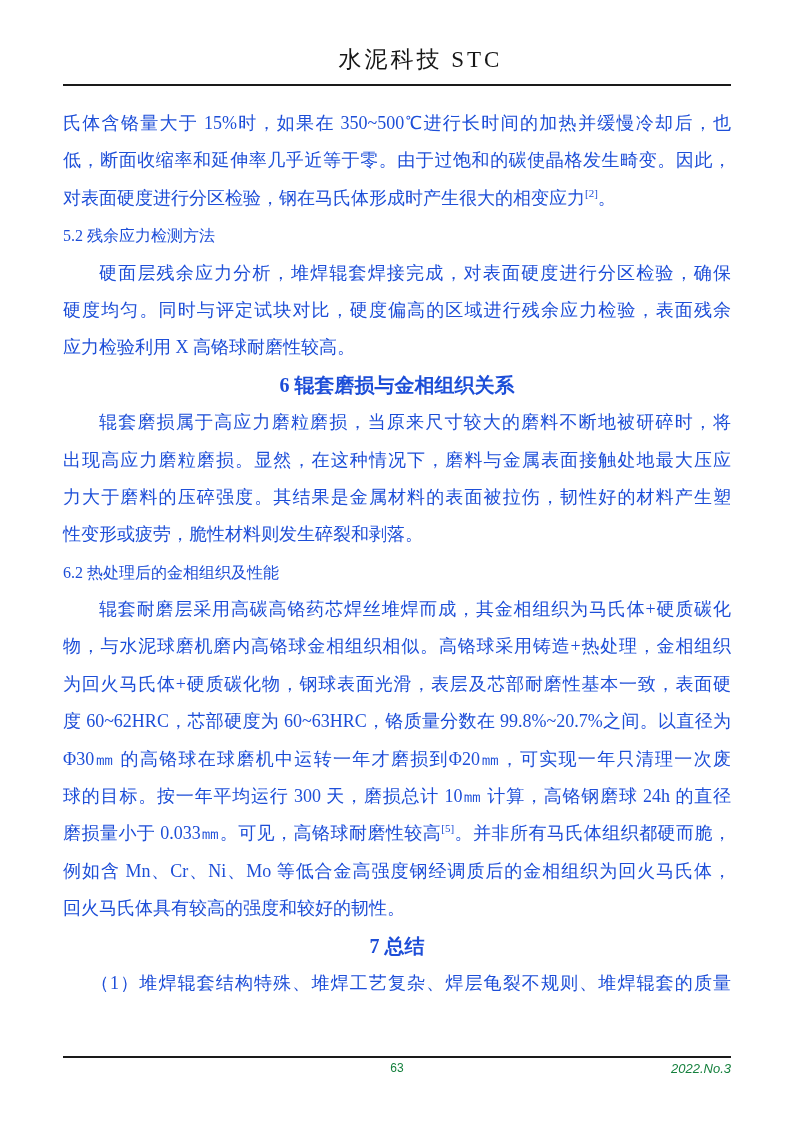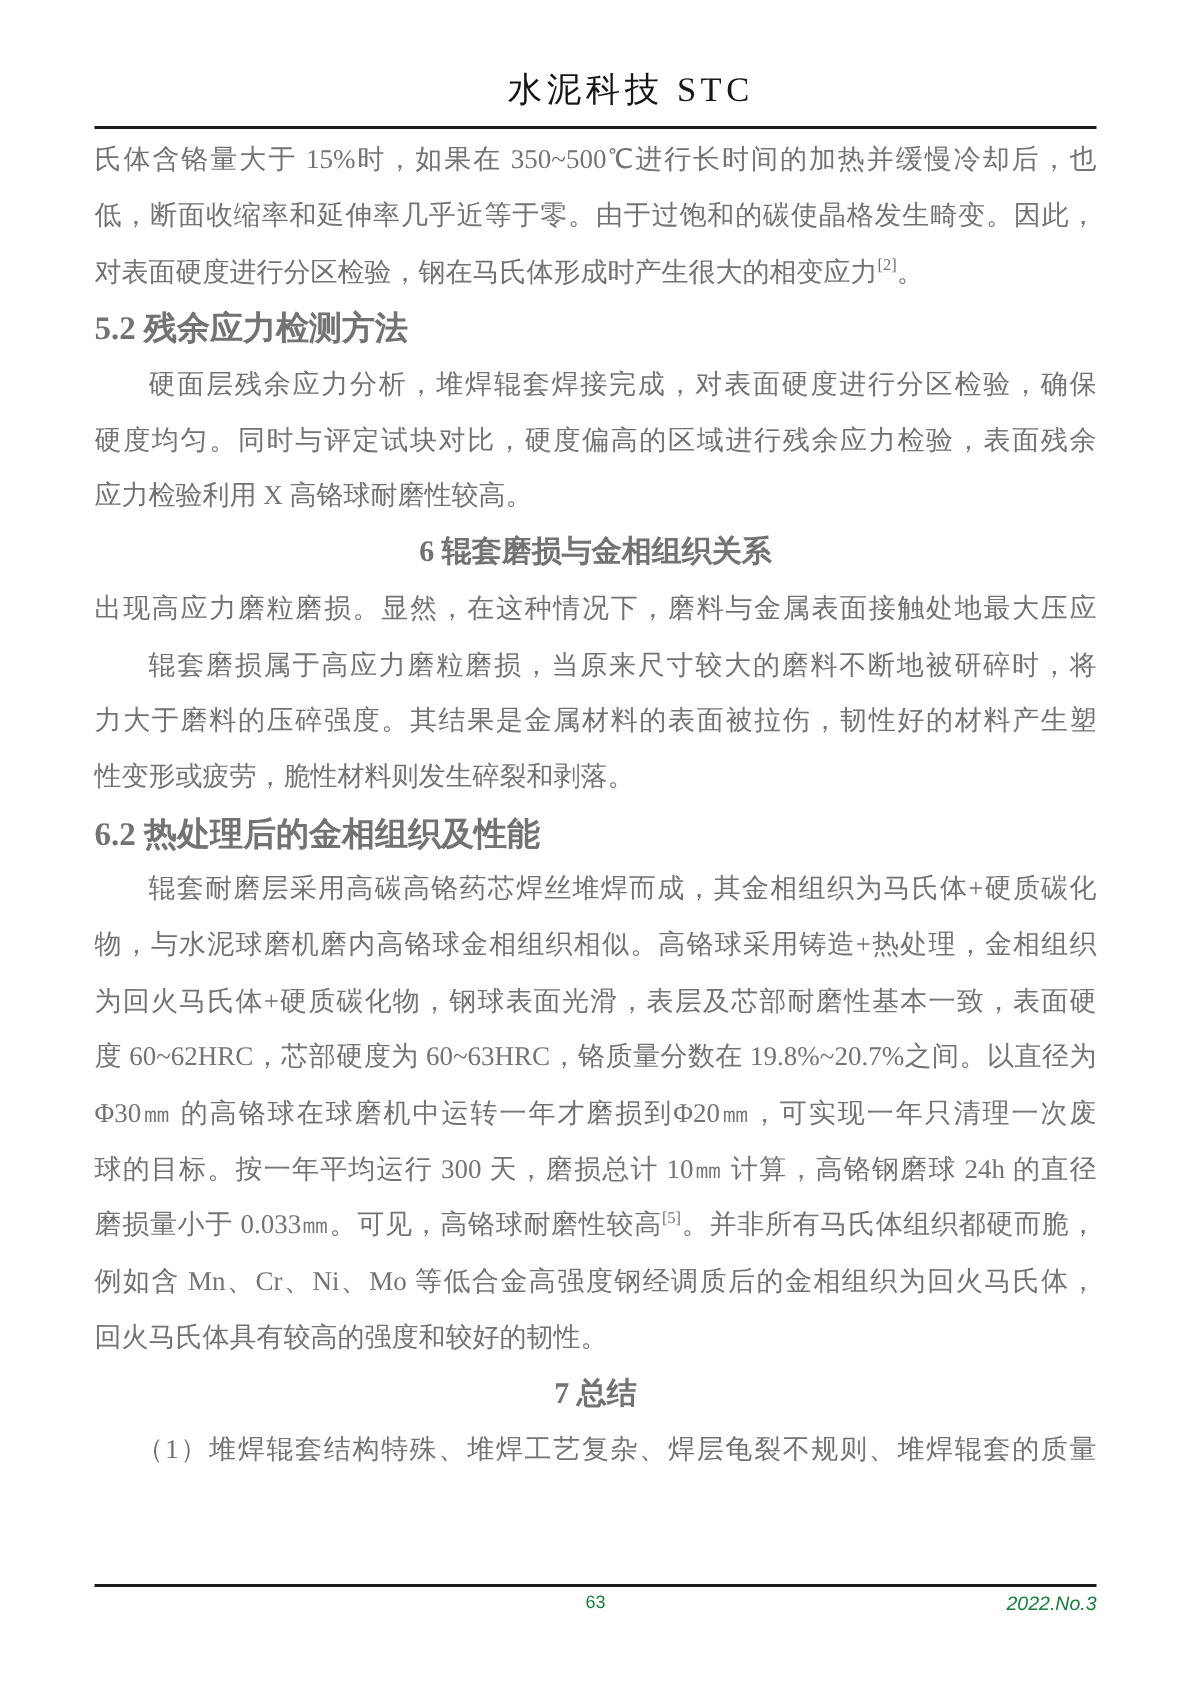--- a/index.html
+++ b/index.html
@@ -33,48 +33,48 @@
     position: absolute;
     top: 84px;
     left: 63px;
     width: 668px;
     height: 2px;
     background: #1a1a1a;
   }
   
   .doc-body {
     position: absolute;
-    top: 88px;
+    top: 105px;
     left: 63px;
     width: 668px;
     font-size: 18px;
     line-height: 37.4px;
-    color: #737373;
+    color: #1d4ed8;
   }
   .line {
     text-align: justify;
     text-align-last: justify;
     height: 37.4px;
     overflow: visible;
   }
   .line.last {
     text-align-last: left;
   }
   .line.indent  { padding-left: 36px; }
   .line.indent-small { padding-left: 28px; }
   .h1 {
     font-weight: bold;
     font-size: 20px;
     height: 37.4px;
     line-height: 37.4px;
     text-align: center;
   }
   .h2 {
-    font-weight: bold;
-    font-size: 22px;
+    font-weight: normal;
+    font-size: 16px;
     height: 37.4px;
     line-height: 37.4px;
   }
   sup {
     font-size: 11px;
     line-height: 0;
     vertical-align: 7px;
   }
   
   .footer-rule {
@@ -119,29 +119,29 @@
 
   <div class="doc-body" id="doc-body">
       <div class="line"><span>氏体含铬量大于 15%时，如果在 350~500℃进行长时间的加热并缓慢冷却后，也</span></div>
       <div class="line"><span>低，断面收缩率和延伸率几乎近等于零。由于过饱和的碳使晶格发生畸变。因此，</span></div>
       <div class="line last"><span>对表面硬度进行分区检验，钢在马氏体形成时产生很大的相变应力</span><sup>[2]</sup><span>。</span></div>
       <div class="h2">5.2 残余应力检测方法</div>
       <div class="line indent"><span>硬面层残余应力分析，堆焊辊套焊接完成，对表面硬度进行分区检验，确保</span></div>
       <div class="line"><span>硬度均匀。同时与评定试块对比，硬度偏高的区域进行残余应力检验，表面残余</span></div>
       <div class="line last"><span>应力检验利用 X 高铬球耐磨性较高。</span></div>
       <div class="h1">6  辊套磨损与金相组织关系</div>
+      <div class="line indent"><span>辊套磨损属于高应力磨粒磨损，当原来尺寸较大的磨料不断地被研碎时，将</span></div>
       <div class="line"><span>出现高应力磨粒磨损。显然，在这种情况下，磨料与金属表面接触处地最大压应</span></div>
-      <div class="line indent"><span>辊套磨损属于高应力磨粒磨损，当原来尺寸较大的磨料不断地被研碎时，将</span></div>
       <div class="line"><span>力大于磨料的压碎强度。其结果是金属材料的表面被拉伤，韧性好的材料产生塑</span></div>
       <div class="line last"><span>性变形或疲劳，脆性材料则发生碎裂和剥落。</span></div>
       <div class="h2">6.2 热处理后的金相组织及性能</div>
       <div class="line indent"><span>辊套耐磨层采用高碳高铬药芯焊丝堆焊而成，其金相组织为马氏体+硬质碳化</span></div>
       <div class="line"><span>物，与水泥球磨机磨内高铬球金相组织相似。高铬球采用铸造+热处理，金相组织</span></div>
       <div class="line"><span>为回火马氏体+硬质碳化物，钢球表面光滑，表层及芯部耐磨性基本一致，表面硬</span></div>
-      <div class="line"><span>度 60~62HRC，芯部硬度为 60~63HRC，铬质量分数在 19.8%~20.7%之间。以直径为</span></div>
+      <div class="line"><span>度 60~62HRC，芯部硬度为 60~63HRC，铬质量分数在 99.8%~20.7%之间。以直径为</span></div>
       <div class="line"><span>Φ30㎜ 的高铬球在球磨机中运转一年才磨损到Φ20㎜，可实现一年只清理一次废</span></div>
       <div class="line"><span>球的目标。按一年平均运行 300 天，磨损总计 10㎜ 计算，高铬钢磨球 24h 的直径</span></div>
       <div class="line"><span>磨损量小于 0.033㎜。可见，高铬球耐磨性较高</span><sup>[5]</sup><span>。并非所有马氏体组织都硬而脆，</span></div>
       <div class="line"><span>例如含 Mn、Cr、Ni、Mo 等低合金高强度钢经调质后的金相组织为回火马氏体，</span></div>
       <div class="line last"><span>回火马氏体具有较高的强度和较好的韧性。</span></div>
       <div class="h1">7  总结</div>
       <div class="line indent-small"><span>（1）堆焊辊套结构特殊、堆焊工艺复杂、焊层龟裂不规则、堆焊辊套的质量</span></div>
     </div>
 
   <div class="footer-rule"></div>

